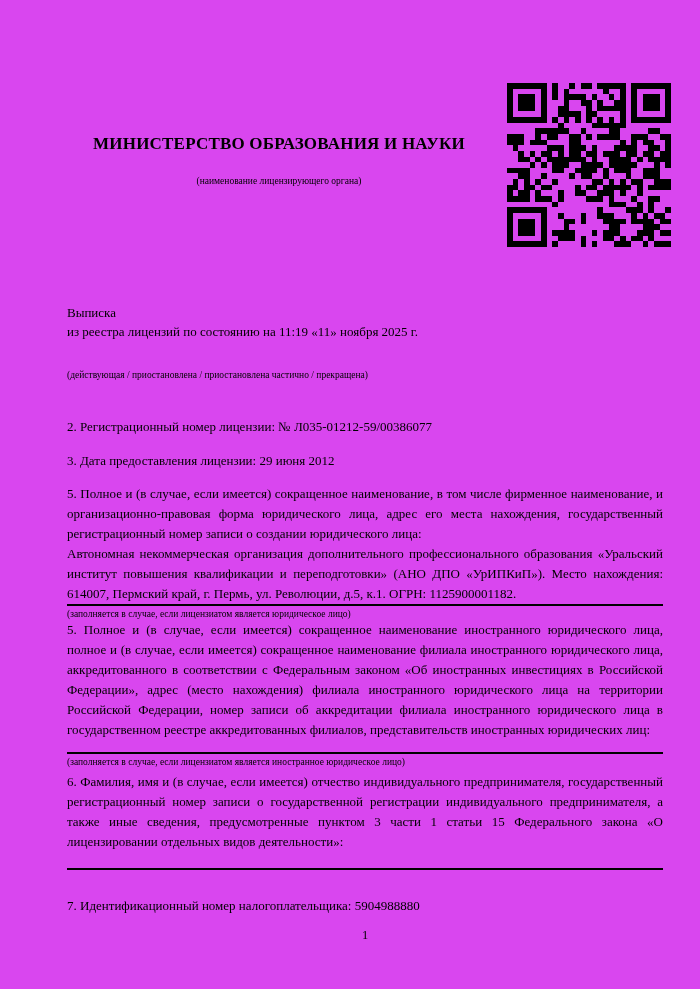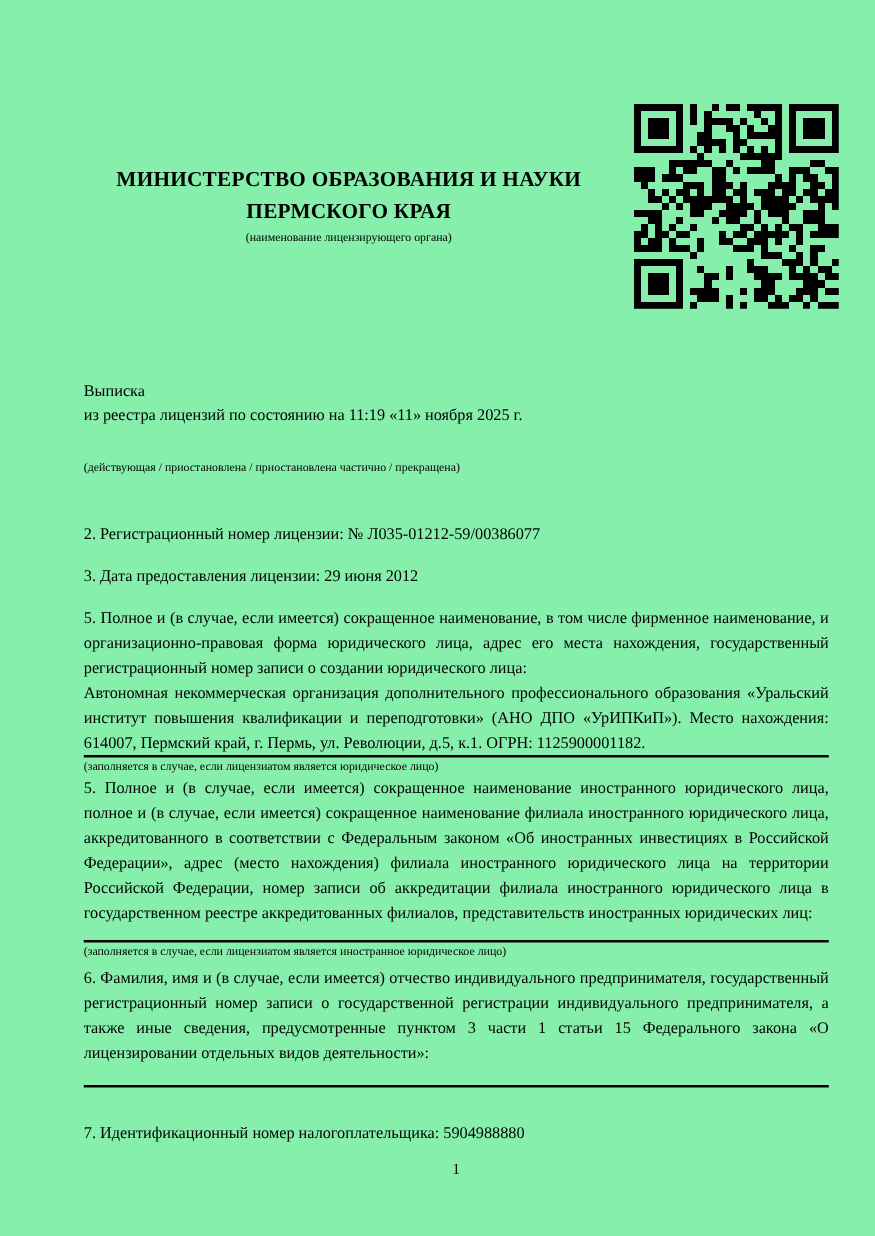--- a/index.html
+++ b/index.html
@@ -1,37 +1,37 @@
 <!DOCTYPE html>
 <html lang="ru"><head>
 <meta charset="utf-8">
 <style>
   html, body { margin: 0; padding: 0; background: #888; }
   .page {
     position: relative;
     width: 700px; height: 989px;
     margin: 0 auto;
-    background: #86efac;
+    background: #d946ef;
     color: #000;
     font-family: "Liberation Serif", "DejaVu Serif", serif;
     font-size: 13px;
     overflow: hidden;
   }
   .abs { position: absolute; left: 67px; width: 596px; }
 
   
   .ministry {
     position: absolute; left: 38px; top: 131px; width: 482px;
     text-align: center;
   }
   .ministry-title {
     font-weight: bold; font-size: 17px; line-height: 25px;
     letter-spacing: .2px;
   }
-  .ministry-caption { font-size: 9.5px; margin-top: 5px; }
+  .ministry-caption { font-size: 9.5px; margin-top: 20px; }
 
   
   .qr { position: absolute; left: 507px; top: 83px; width: 164px; height: 164px; }
 
   
   .doc-title { top: 304px; text-align: left; line-height: 18.5px; }
 
   .line  { line-height: 19px; }
   .para  { text-align: justify; line-height: 20px; }
   .hint  {
@@ -43,21 +43,20 @@
 
   .page-number { top: 928px; text-align: center; font-size: 12.5px; }
 </style>
 </head>
 <body>
 
 <div class="page">
 
   <div class="ministry">
     <div class="ministry-title">МИНИСТЕРСТВО ОБРАЗОВАНИЯ И НАУКИ</div>
-    <div class="ministry-title">ПЕРМСКОГО КРАЯ</div>
     <div class="ministry-caption">(наименование лицензирующего органа)</div>
   </div>
 
   <svg class="qr" viewBox="0 0 29 29" shape-rendering="crispEdges" aria-hidden="true">
       <rect x="0" y="0" width="1" height="1" fill="#000"></rect>
       <rect x="1" y="0" width="1" height="1" fill="#000"></rect>
       <rect x="2" y="0" width="1" height="1" fill="#000"></rect>
       <rect x="3" y="0" width="1" height="1" fill="#000"></rect>
       <rect x="4" y="0" width="1" height="1" fill="#000"></rect>
       <rect x="5" y="0" width="1" height="1" fill="#000"></rect>

